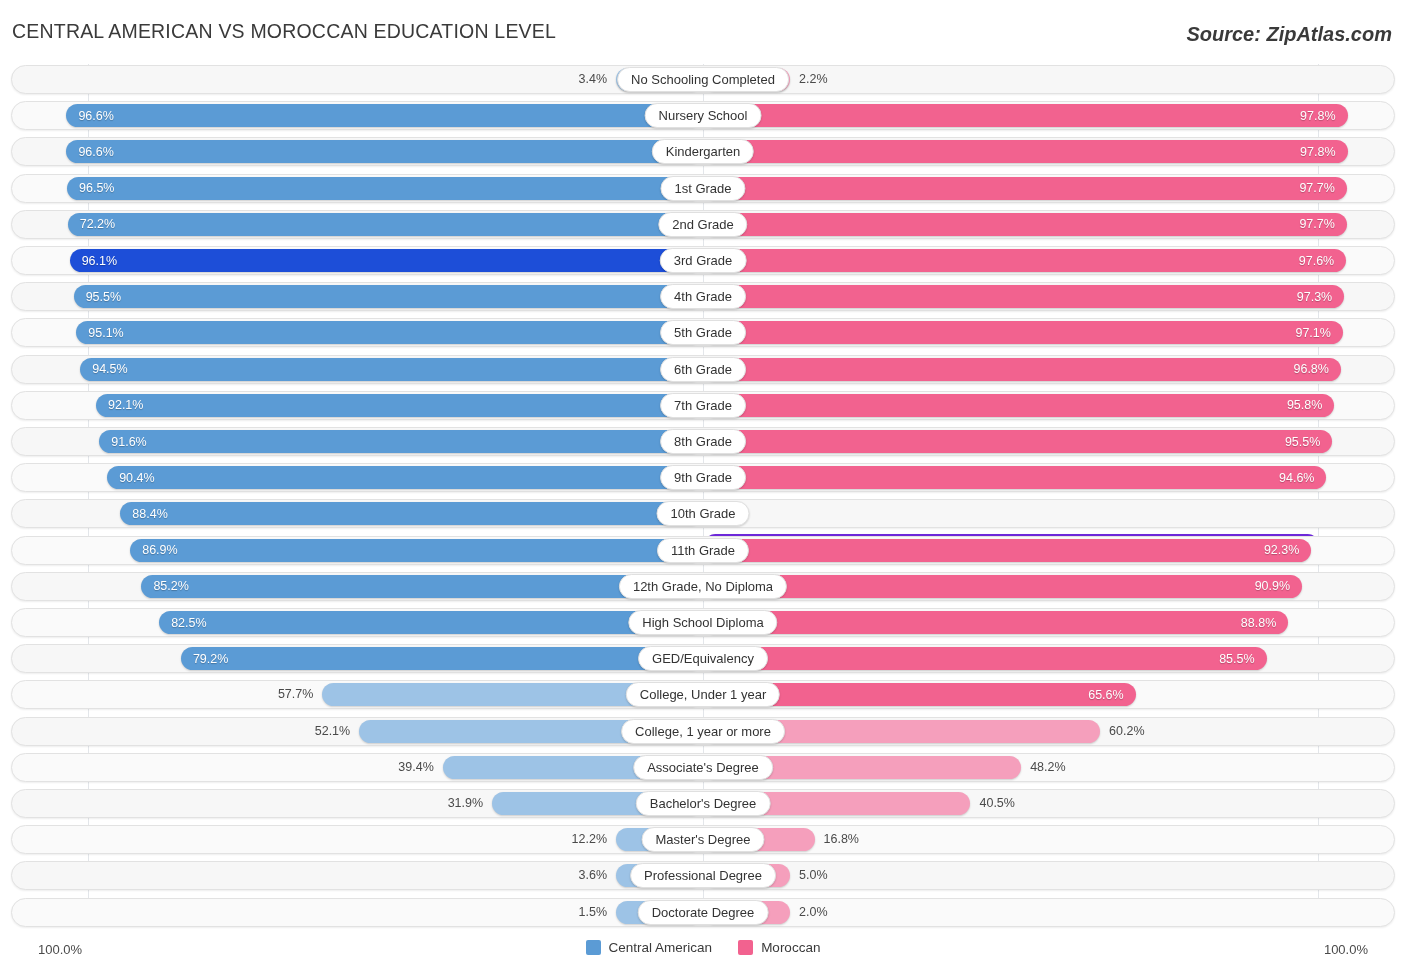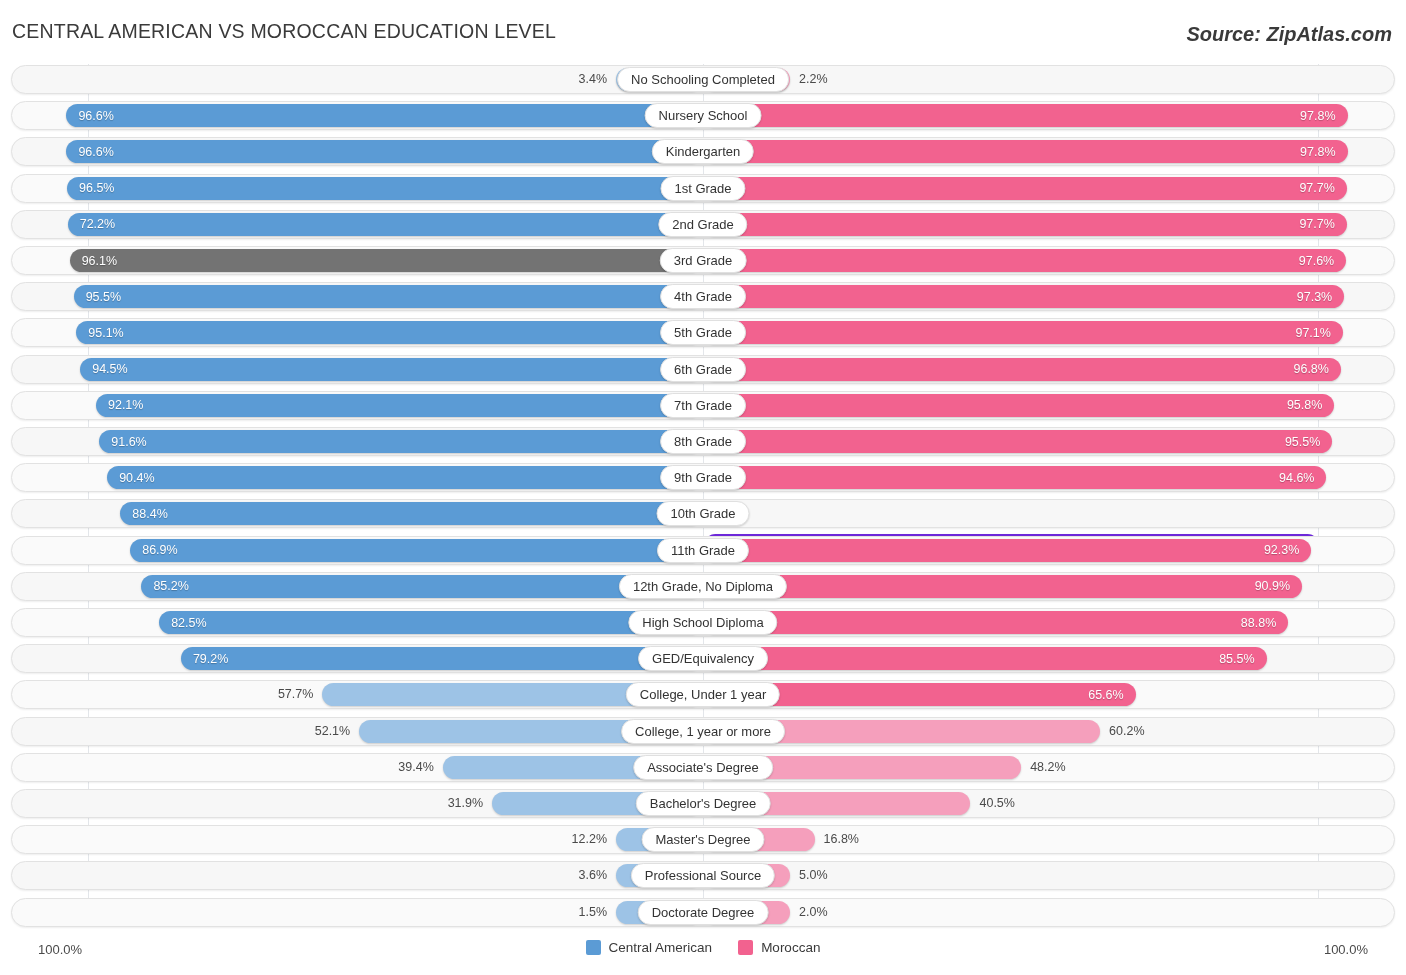--- a/index.html
+++ b/index.html
@@ -149,21 +149,21 @@
       <div class="row" style="top: 147.8px;">
         <div class="bar left" style="width: 634.312px; background: rgb(91, 155, 213);">
           <span class="val">72.2%</span>
         </div>
         <div class="bar right" style="width: 642.866px; background: rgb(242, 98, 143);">
           <span class="val">97.7%</span>
         </div>
         <div class="center-label">2nd Grade</div>
       </div>
       <div class="row alt" style="top: 184px;">
-        <div class="bar left" style="width: 632.338px; background: #737373;">
+        <div class="bar left" style="width: 632.338px; background: #1d4ed8;">
           <span class="val">96.1%</span>
         </div>
         <div class="bar right" style="width: 642.208px; background: rgb(242, 98, 143);">
           <span class="val">97.6%</span>
         </div>
         <div class="center-label">3rd Grade</div>
       </div>
       <div class="row" style="top: 220.2px;">
         <div class="bar left" style="width: 628.39px; background: rgb(91, 155, 213);">
           <span class="val">95.5%</span>
@@ -297,21 +297,21 @@
         <div class="bar right" style="width: 110.544px; background: rgb(245, 159, 188);"></div>
         <div class="outval left" style="right: 787px;">12.2%</div>
         <div class="outval right" style="left: 811.544px;">16.8%</div>
         <div class="center-label">Master's Degree</div>
       </div>
       <div class="row" style="top: 799.4px;">
         <div class="bar left" style="width: 86px; background: rgb(157, 195, 230);"></div>
         <div class="bar right" style="width: 86px; background: rgb(245, 159, 188);"></div>
         <div class="outval left" style="right: 787px;">3.6%</div>
         <div class="outval right" style="left: 787px;">5.0%</div>
-        <div class="center-label">Professional Source</div>
+        <div class="center-label">Professional Degree</div>
       </div>
       <div class="row alt" style="top: 835.6px;">
         <div class="bar left" style="width: 86px; background: rgb(157, 195, 230);"></div>
         <div class="bar right" style="width: 86px; background: rgb(245, 159, 188);"></div>
         <div class="outval left" style="right: 787px;">1.5%</div>
         <div class="outval right" style="left: 787px;">2.0%</div>
         <div class="center-label">Doctorate Degree</div>
       </div>
     </div>
 

